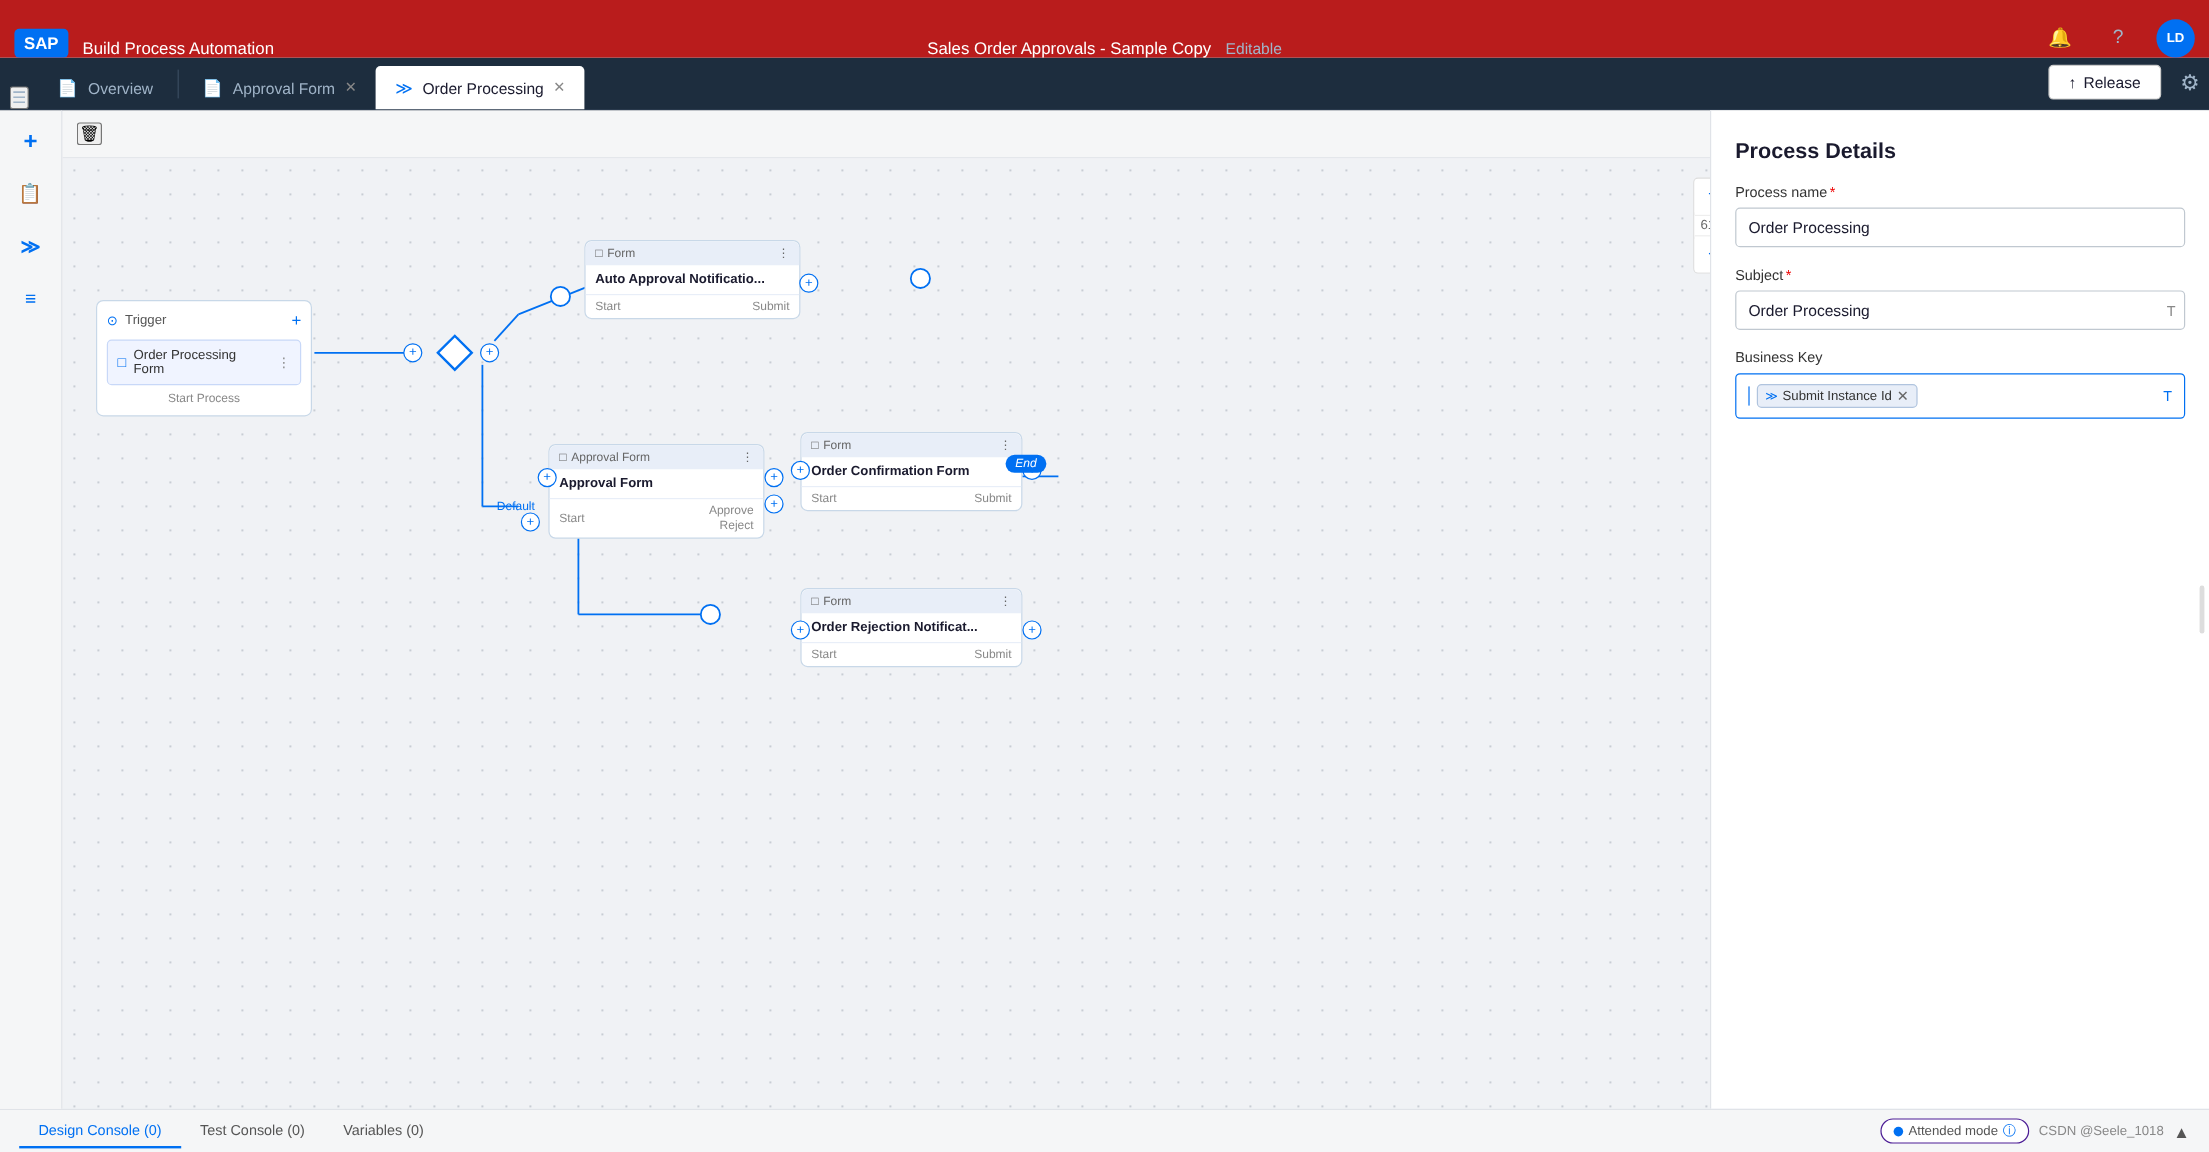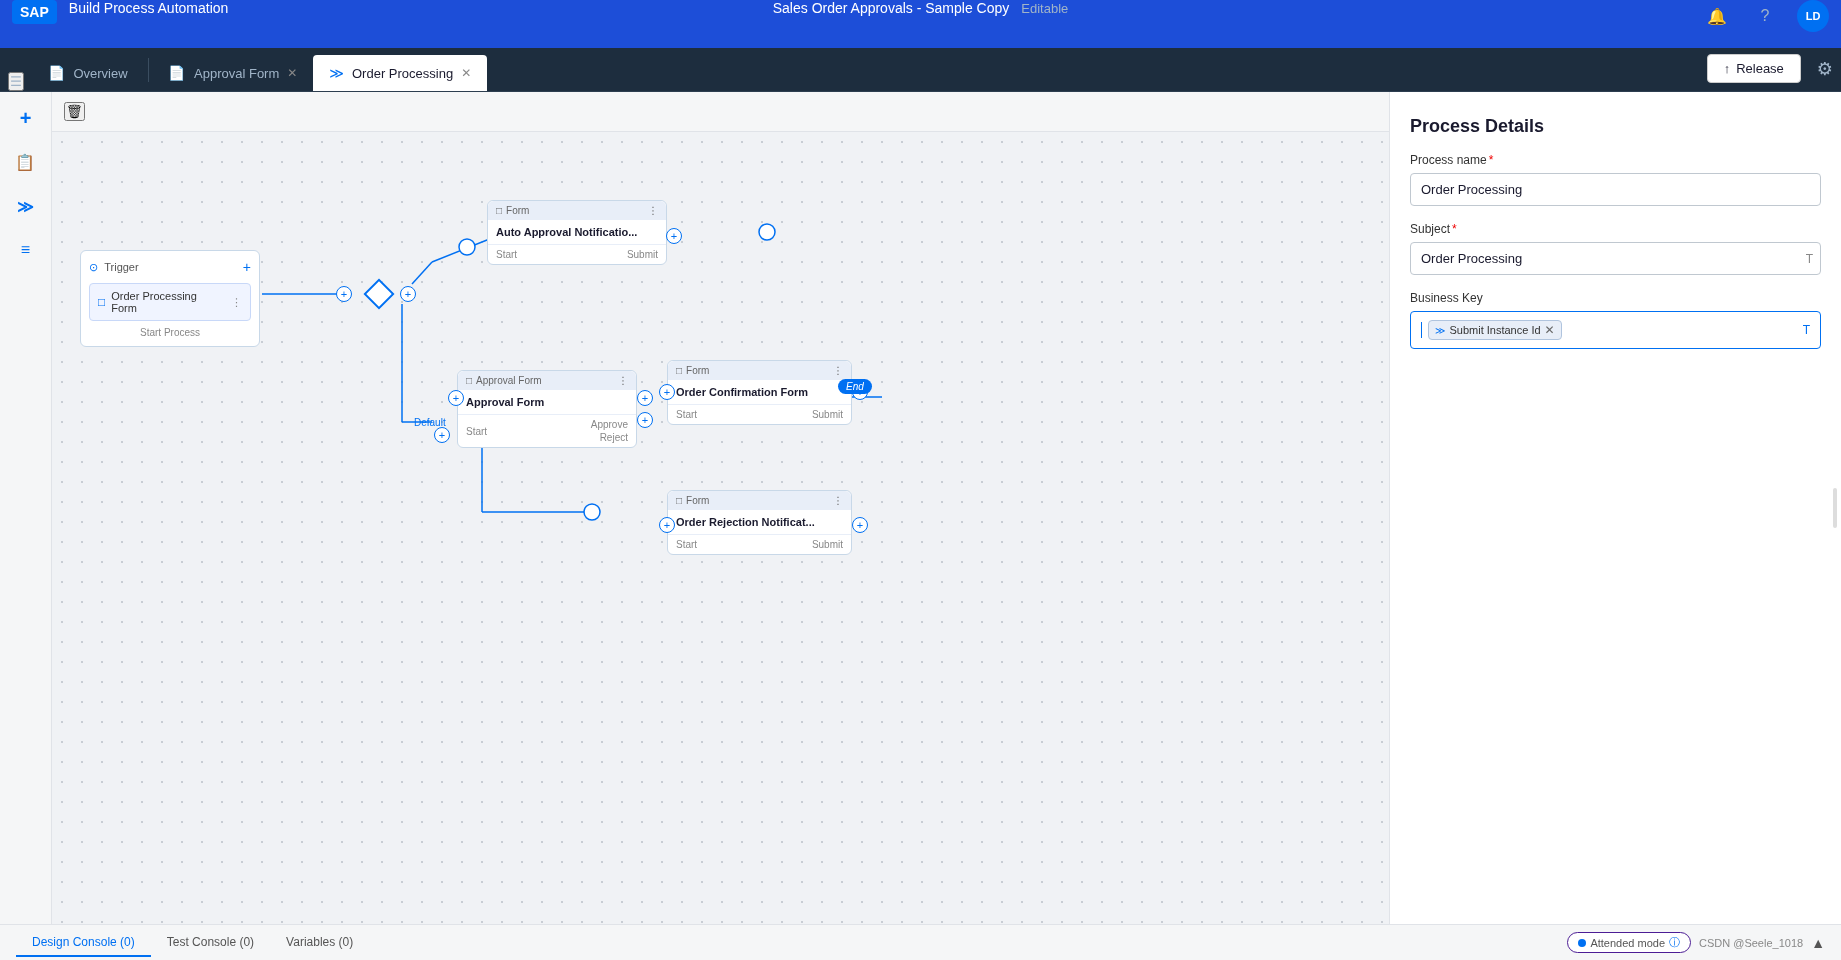--- a/index.html
+++ b/index.html
@@ -1,23 +1,23 @@
 <!DOCTYPE html>
 <html><head>
   <meta charset="utf-8">
   <style>
     * { box-sizing: border-box; margin: 0; padding: 0; }
     body { font-family: '72', Arial, sans-serif; font-size: 13px; background: #f5f6f7; overflow: hidden; width: 1841px; height: 960px; }
 
     
     .top-nav {
-      background: #1d4ed8;
+      background: #b91c1c;
       height: 48px;
       display: flex;
-      align-items: flex-start;
+      align-items: flex-end;
       padding: 0 12px;
       gap: 8px;
       position: relative;
     }
     .top-nav .sap-logo {
       background: #0070f2;
       color: white;
       font-weight: bold;
       font-size: 14px;
       padding: 4px 8px;
@@ -336,21 +336,21 @@
       border-radius: 10px;
       padding: 2px 8px;
       font-size: 10px;
     }
 
     
     .right-panel {
       position: absolute;
       right: 0;
       top: 92px;
-      width: 452px;
+      width: 416px;
       bottom: 36px;
       background: white;
       border-left: 1px solid #e0e3e8;
       padding: 24px 20px;
       overflow-y: auto;
     }
     .panel-title {
       font-size: 18px;
       font-weight: 600;
       color: #1a1a2e;

